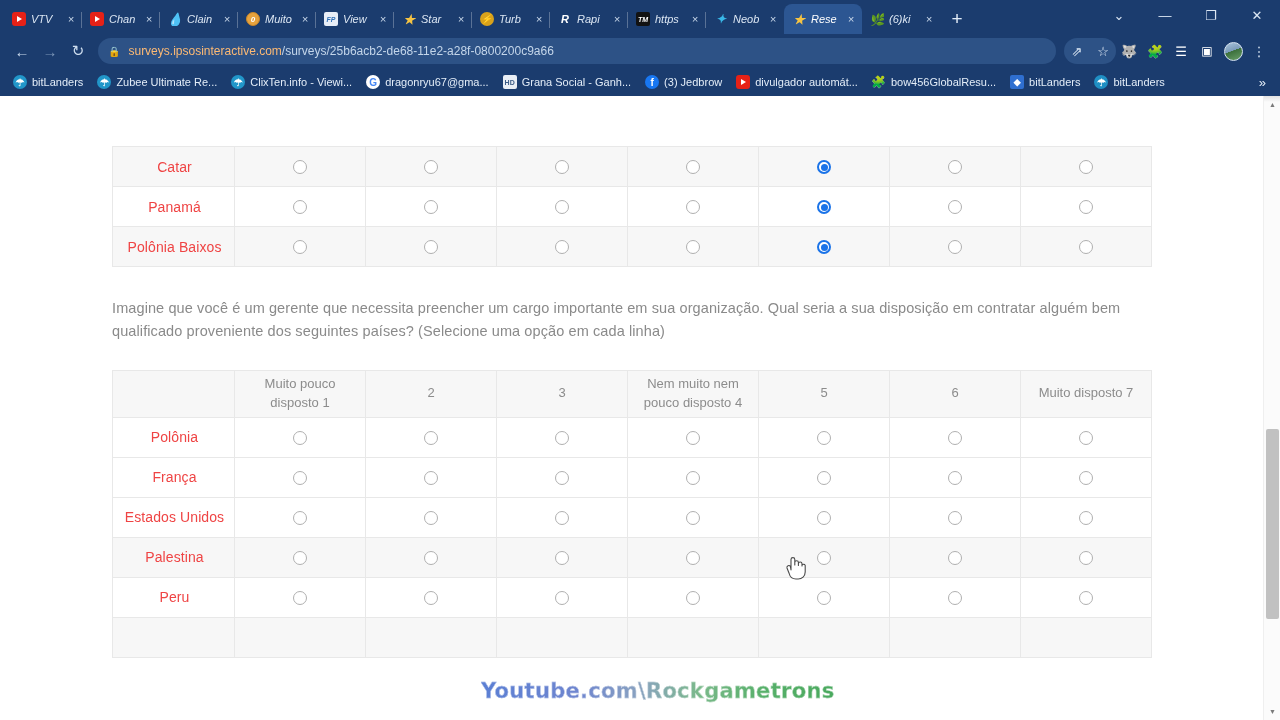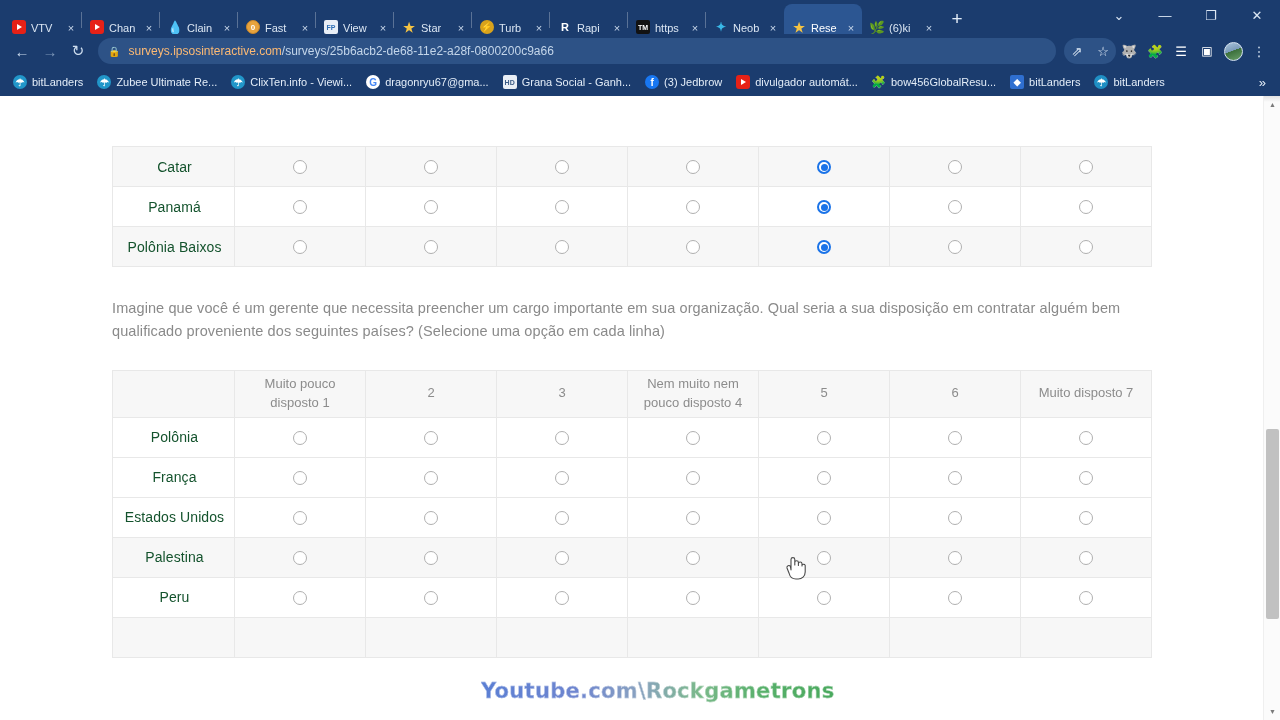--- a/index.html
+++ b/index.html
@@ -18,26 +18,27 @@
     background: #1b3c6e;
     display: flex;
     align-items: flex-end;
     padding-left: 4px;
     position: relative;
   }
   .tab {
     height: 30px;
     width: 78px;
     display: flex;
-    align-items: flex-end;
+    align-items: center;
     padding: 0 4px 0 8px;
     border-radius: 8px 8px 0 0;
     position: relative;
     flex: 0 0 auto;
     cursor: default;
+    font-style: italic;
   }
   .tab.active { background: #2c5692; }
   .tab:not(.active)::after {
     content: "";
     position: absolute;
     right: 0; top: 8px;
     width: 1px; height: 16px;
     background: rgba(255,255,255,0.28);
   }
   .tab.no-sep::after { display: none; }
@@ -216,21 +217,21 @@
   table.matrix col.lbl { width: 122px; }
   table.matrix col.opt { width: 131px; }
 
   tr.odd td { background: #f7f7f7; }
   tr.even td { background: #ffffff; }
 
   td.rowlabel {
     text-align: left;
     padding-left: 2px;
     font-size: 14px;
-    color: #14532d;
+    color: #ef4444;
     letter-spacing: 0.1px;
   }
   th.hcell {
     background: #f7f7f7;
     font-size: 13px;
     color: #8c8c8c;
     padding: 4px 6px;
     line-height: 1.45;
     height: 58px;
   }
@@ -342,21 +343,21 @@
       <span class="tab-title">Chan</span>
       <span class="tab-close">×</span>
     </div>
     <div class="tab">
       <span class="fav fav-drop">💧</span>
       <span class="tab-title">Clain</span>
       <span class="tab-close">×</span>
     </div>
     <div class="tab">
       <span class="fav fav-coin">0</span>
-      <span class="tab-title">Fast</span>
+      <span class="tab-title">Muito</span>
       <span class="tab-close">×</span>
     </div>
     <div class="tab">
       <span class="fav fav-fp">FP</span>
       <span class="tab-title">View</span>
       <span class="tab-close">×</span>
     </div>
     <div class="tab">
       <span class="fav fav-star">★</span>
       <span class="tab-title">Star</span>

